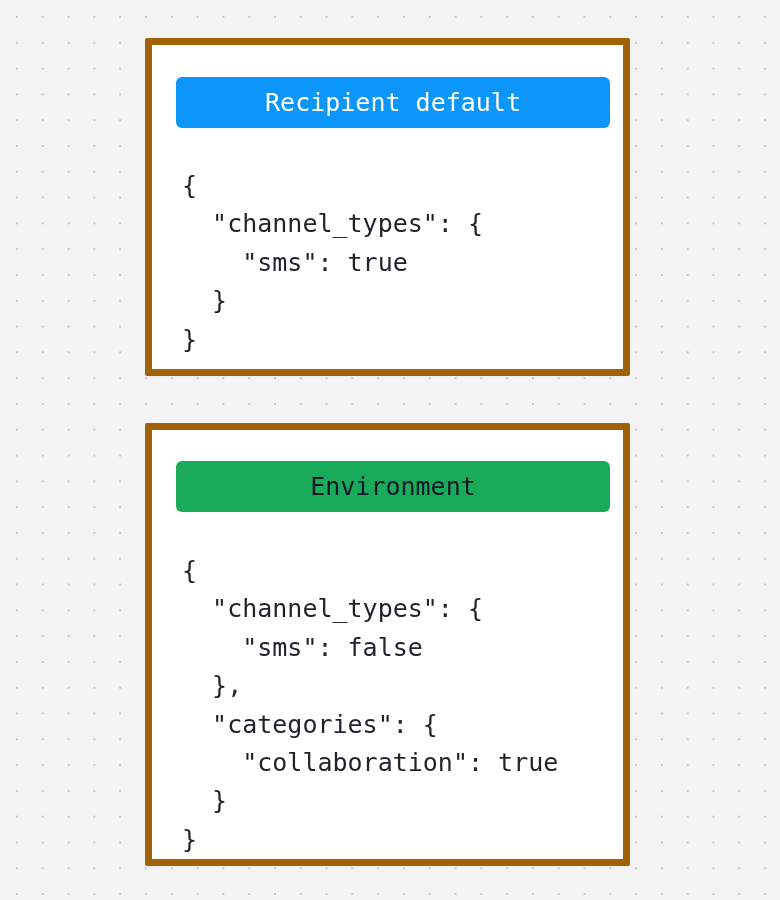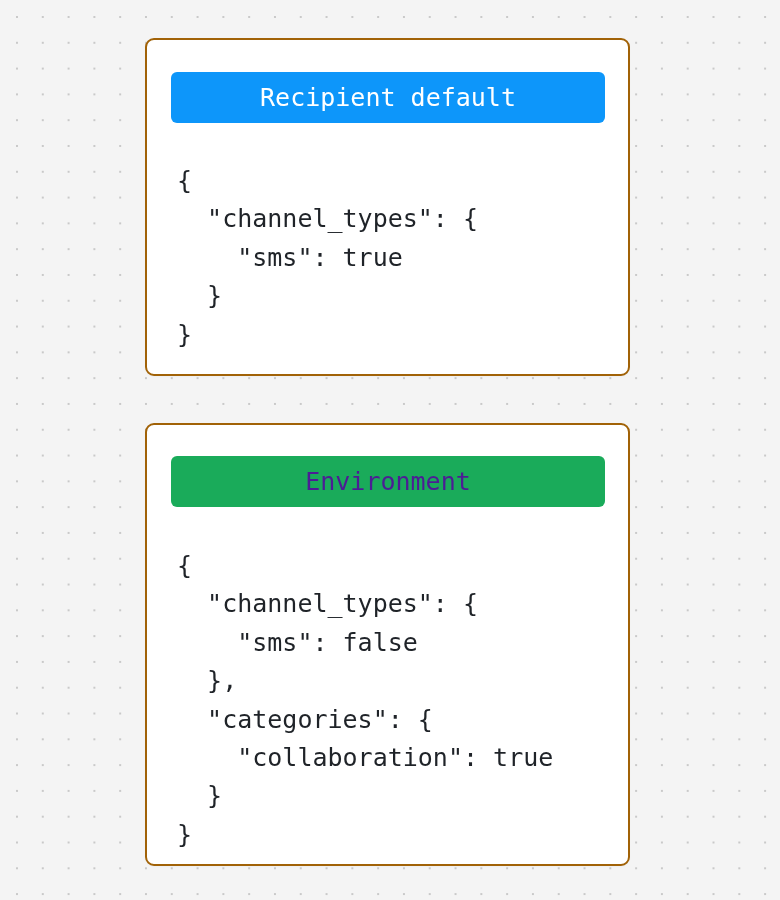--- a/index.html
+++ b/index.html
@@ -22,22 +22,22 @@
   .canvas {
     position: absolute;
     inset: 0;
   }
 
   .card {
     position: absolute;
     left: 145px;
     width: 485px;
     background: #ffffff;
-    border: 2px solid #a16207;
-    border-radius: 9px;
+    border: 7px solid #a16207;
+    border-radius: 2px;
     box-sizing: border-box;
     box-shadow: 0 1px 2px rgba(0,0,0,0.025);
   }
 
   .card-recipient-default {
     top: 38px;
     height: 338px;
   }
 
   .card-environment {
@@ -109,18 +109,18 @@
 
   <div class="card card-recipient-default">
     <div class="card-header" style="background: rgb(13, 150, 250);">
       <span class="card-header-title" style="color: rgb(255, 255, 255);">Recipient default</span>
     </div>
     <pre class="code-block" style="color: rgb(31, 35, 40);"><code><span class="code-line">{</span><span class="code-line">  "channel_types": {</span><span class="code-line">    "sms": true</span><span class="code-line">  }</span><span class="code-line">}</span></code></pre>
   </div>
 
   <div class="card card-environment">
     <div class="card-header" style="background: rgb(26, 171, 90);">
-      <span class="card-header-title" style="color: #4c1d95; text-align: center;">Environment</span>
+      <span class="card-header-title" style="color: #0f172a; text-align: center;">Environment</span>
     </div>
     <pre class="code-block" style="color: rgb(31, 35, 40);"><code><span class="code-line">{</span><span class="code-line">  "channel_types": {</span><span class="code-line">    "sms": false</span><span class="code-line">  },</span><span class="code-line">  "categories": {</span><span class="code-line">    "collaboration": true</span><span class="code-line">  }</span><span class="code-line">}</span></code></pre>
   </div>
 
 </div>
 
 </body></html>

